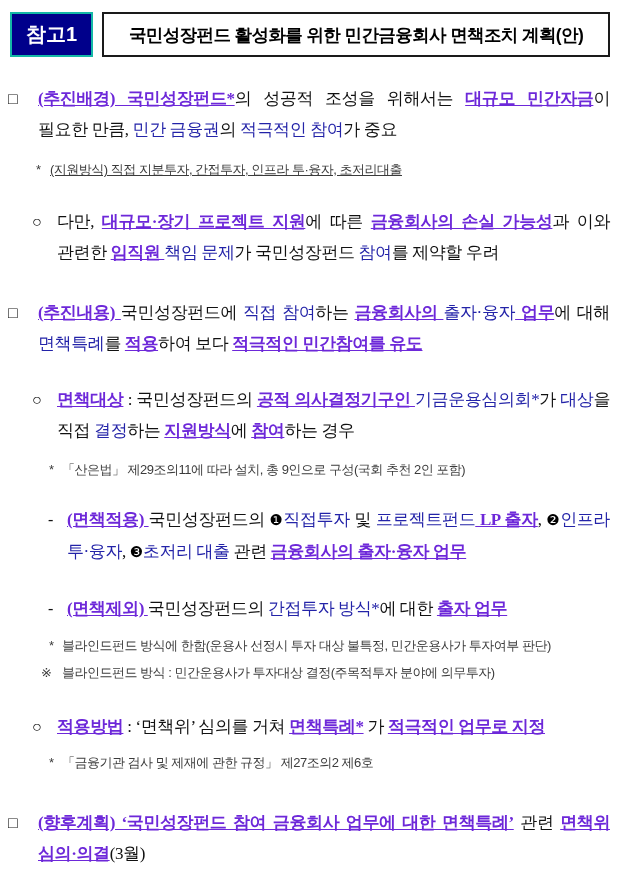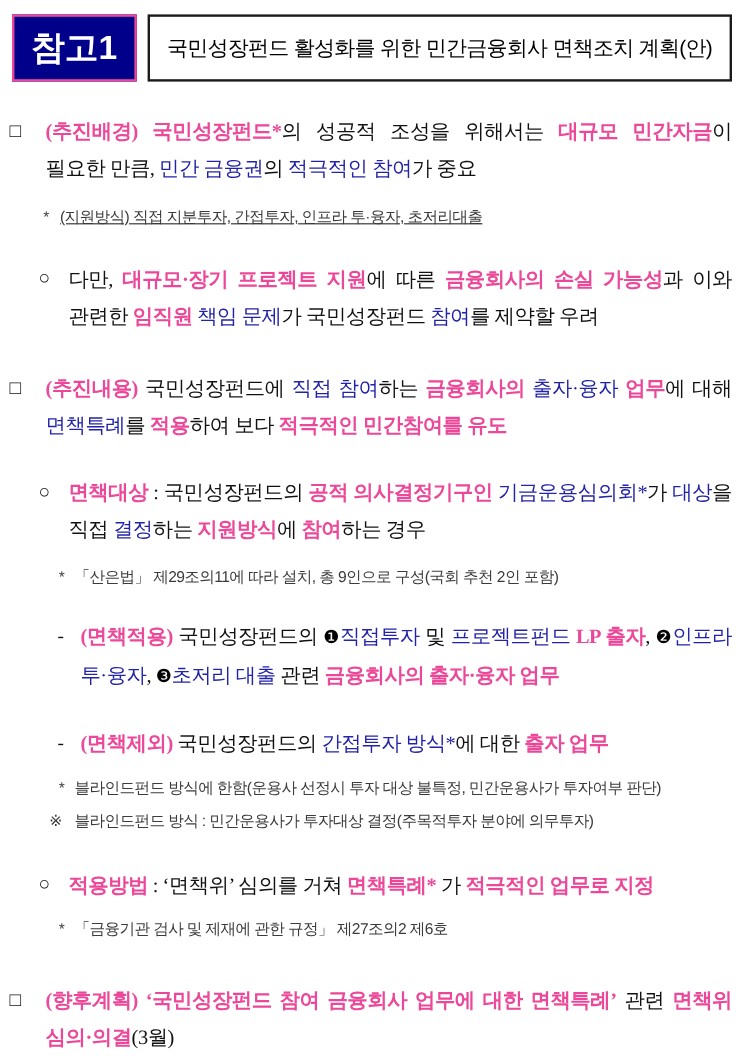--- a/index.html
+++ b/index.html
@@ -10,31 +10,31 @@
     padding:12px 9px 0 8px;
     background:#ffffff;
     overflow:hidden;
     font-family:"Liberation Serif","DejaVu Serif",serif;
     color:#111;
   }
   
   #hdr{display:flex;gap:9px;align-items:stretch;margin-left:2px;}
   #hdr .badge{
     background:var(--navy,#00008b);
-    color:#fff;border:2px solid #ec4899;
+    color:#fff;border:2px solid #14b8a6;
     font-family:"Liberation Sans","DejaVu Sans",sans-serif;
-    font-weight:700;font-size:28px;letter-spacing:0px;
+    font-weight:700;font-size:20px;letter-spacing:0px;
     display:flex;align-items:center;justify-content:center;
     padding:7px 14px;white-space:nowrap;
   }
   #hdr .titlebox{
     border:2px solid #1a1a1a;flex:1;
     display:flex;align-items:center;justify-content:center;
     font-family:"Liberation Sans","DejaVu Sans",sans-serif;
-    font-weight:400;font-size:17.5px;letter-spacing:-0.6px;
+    font-weight:700;font-size:17.5px;letter-spacing:-0.6px;
     padding:6px 2px;text-align:right;color:#000;
   }
   
   #doc-body{margin-top:0;}
   .block{
     position:relative;
     text-align:justify;
     word-break:keep-all;
   }
   .para{
@@ -50,21 +50,21 @@
   .fn .marker{font-size:13px;}
   
   .l0{margin-left:0;padding-left:30px;}
   .l1{margin-left:24px;padding-left:25px;}
   .l2{margin-left:40px;padding-left:19px;}
   .f1{margin-left:28px;padding-left:14px;}
   .f2{margin-left:41px;padding-left:13px;}
   .f2x{margin-left:33px;padding-left:21px;}
   
   .r{font-weight:400;}
-  .b{font-weight:700;color:#ec4899;}
+  .b{font-weight:700;color:#6d28d9;text-decoration:underline;}
   .bb{font-weight:400;color:var(--blue,#2323a8);}
   .k{font-weight:400;color:#000;font-family:"DejaVu Sans",sans-serif;font-size:15px;}
   .f{font-weight:400;}
 </style>
 </head>
 <body>
 
 <div id="page" style="--blue: #2323a8; --navy: #00008b;">
   <div id="hdr">
     <div class="badge">참고1</div>

